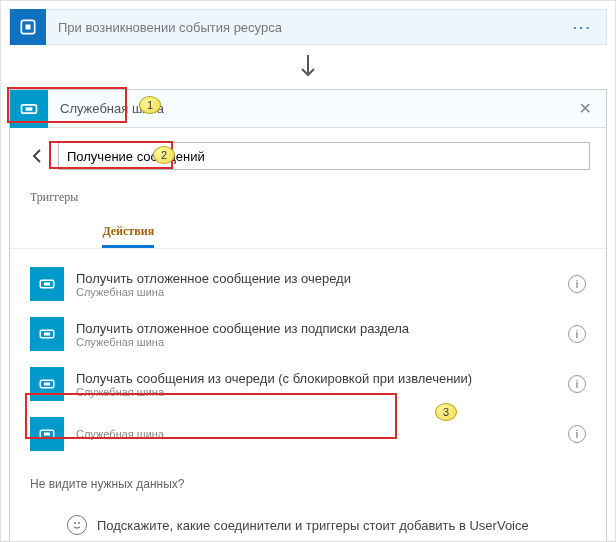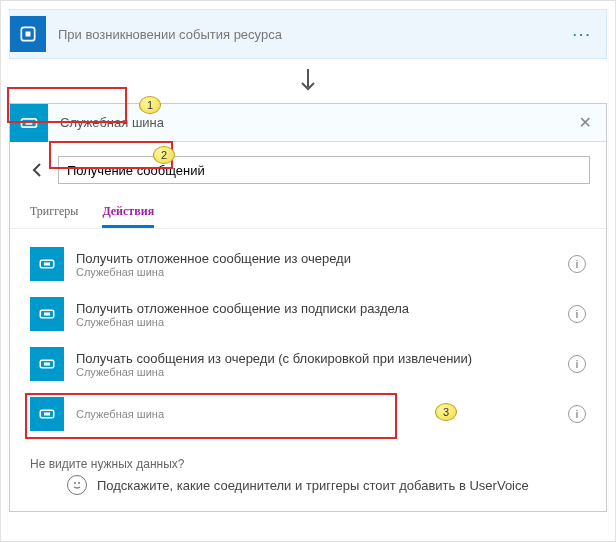--- a/index.html
+++ b/index.html
@@ -14,21 +14,21 @@
     border: 1px solid #e1e1e1;
   }
   .outer {
     padding: 8px;
   }
   .trigger-card {
     display: flex;
     align-items: center;
     background: #edf6fd;
     border: 1px solid #d7e9f7;
-    height: 50px;
+    height: 36px;
   }
   .trigger-card .icon-box {
     width: 36px; height: 36px;
     background: #0e72c1;
     display: flex; align-items: center; justify-content: center;
   }
   .trigger-card .title {
     padding-left: 12px;
     flex: 1;
     color: #777;
@@ -98,23 +98,24 @@
     border-bottom: 1px solid #eee;
   }
   .tab {
     padding: 6px 0;
     font-size: 12px;
     color: #666;
     cursor: pointer;
     font-family: Liberation Serif, serif;
   }
   .tab.active {
-    color: #a21caf;
+    color: #a16207;
     border-bottom: 3px solid #0078d4;
     font-weight: 600;
+    margin-top: 34px;
   }
   .actions-list {
     padding: 10px 16px 4px 16px;
   }
   .action-item {
     display: flex;
     align-items: center;
     padding: 8px 4px;
     cursor: pointer;
   }
@@ -149,21 +150,21 @@
     color: #666;
     flex-shrink: 0;
     margin-left: 8px;
   }
   .footer-block {
     padding: 14px 20px 16px 20px;
   }
   .footer-q {
     font-size: 12px;
     color: #666;
-    margin-bottom: 4px;
+    margin-bottom: 24px;
   }
   .footer-line {
     display: flex;
     align-items: center;
     gap: 10px;
     font-size: 13px;
     color: #444;
     padding-left: 37px;
   }
   .smiley {

